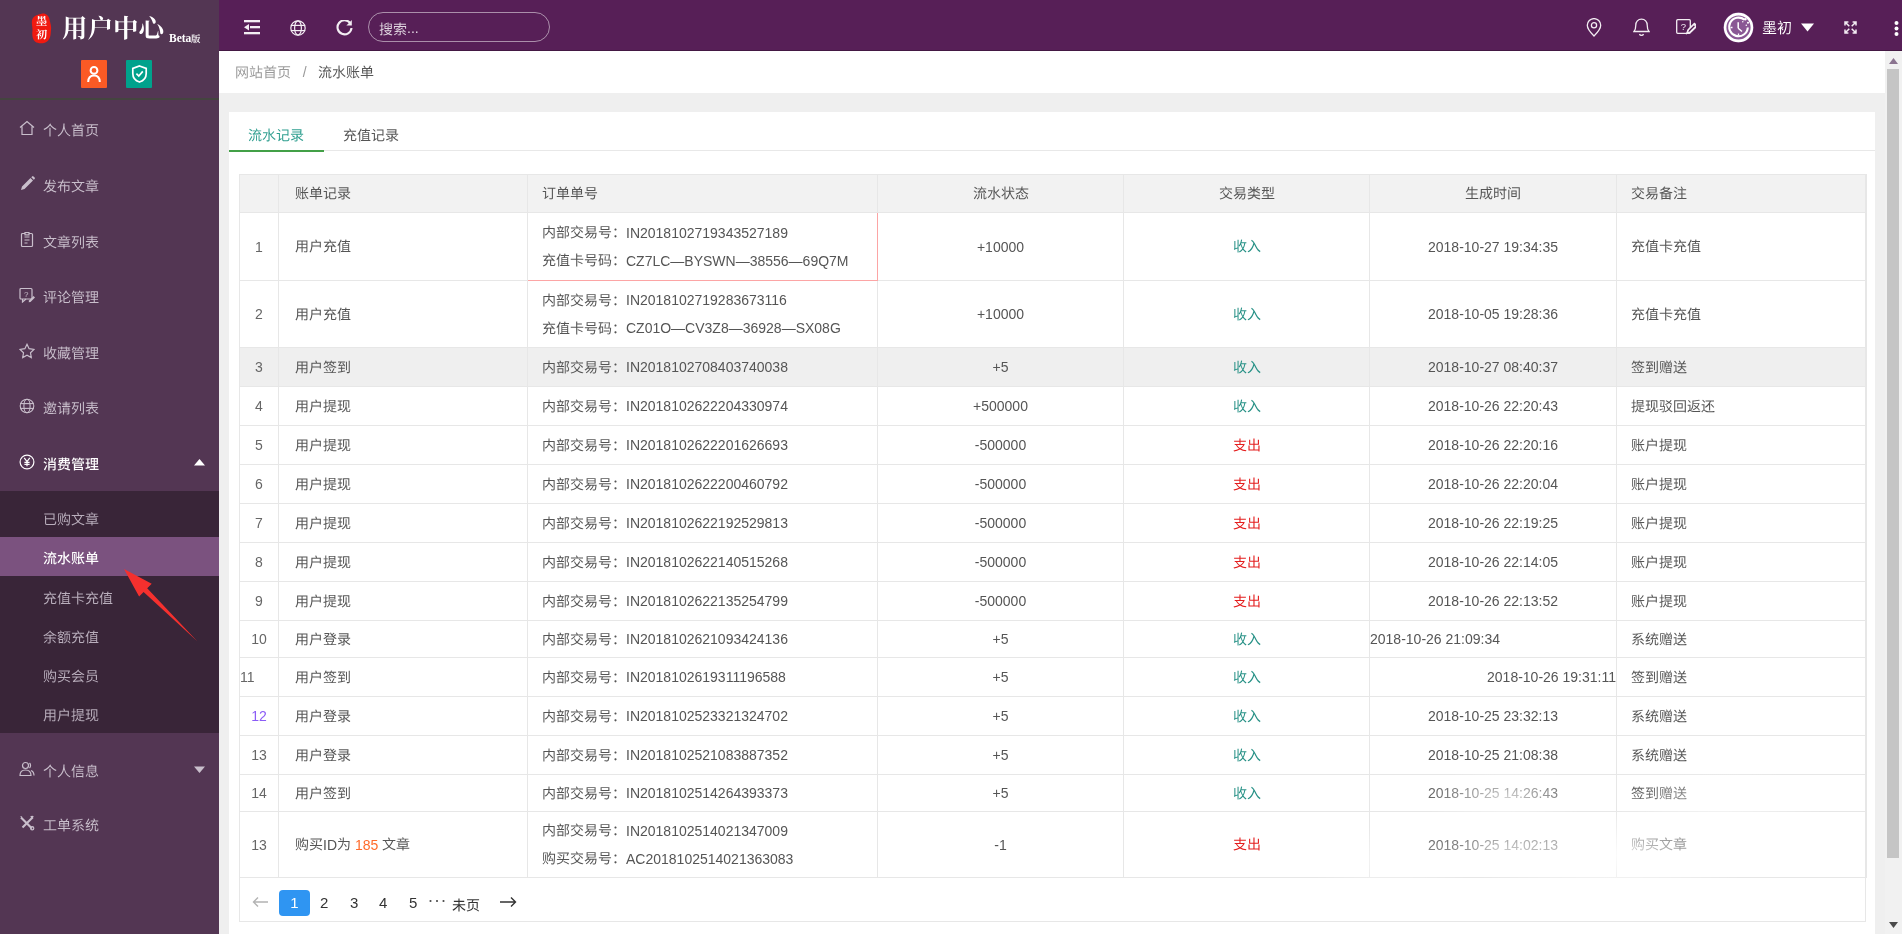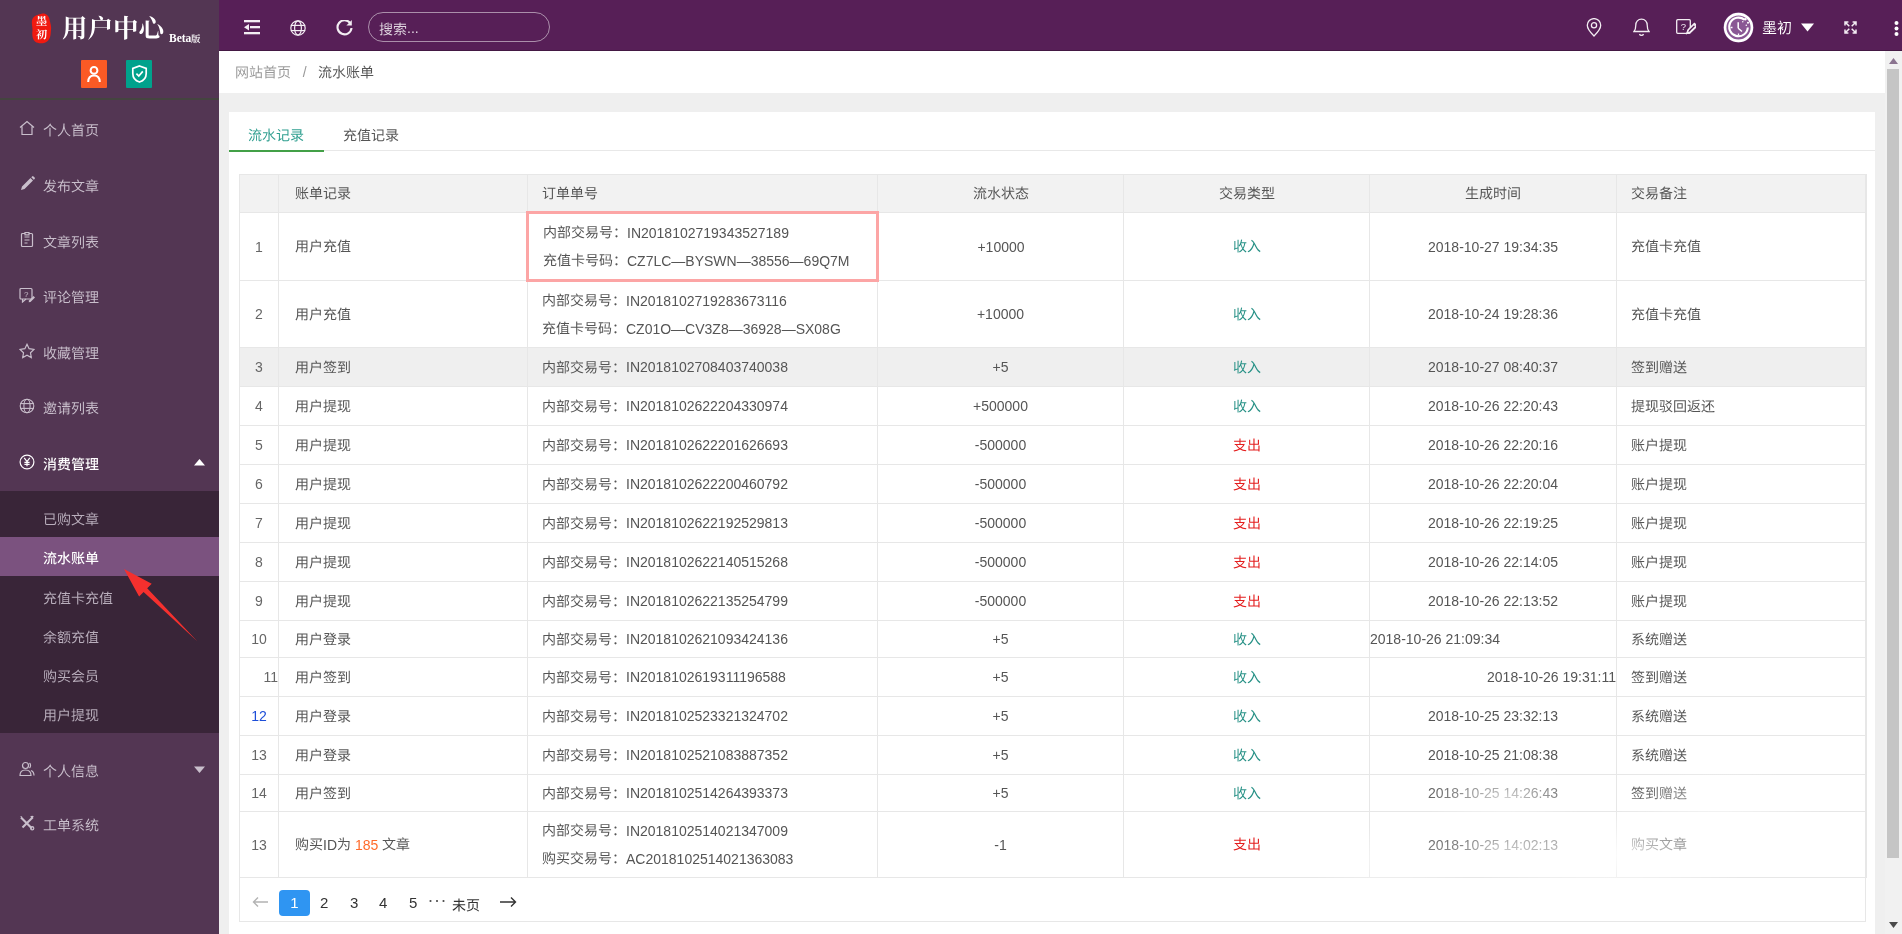--- a/index.html
+++ b/index.html
@@ -428,21 +428,21 @@
           </svg></td>
       </tr>
       <tr style="height:68px;">
         <td style="border:1px solid #e7e7e7;text-align:center;color:#666">1</td>
         <td style="border:1px solid #e7e7e7;padding-left:16px"><svg class="cj" style="width:56.0px;height:14px;color:#555;" viewBox="0 -880 4000 1000">
             <use href="#gr7528" x="0"></use>
             <use href="#gr6237" x="1000"></use>
             <use href="#gr5145" x="2000"></use>
             <use href="#gr503c" x="3000"></use>
           </svg></td>
-        <td style="border:3px solid #fca5a5;padding-left:14px">
+        <td style="border:1px solid #fca5a5;padding-left:14px">
           <div style="line-height:28px;white-space:nowrap"><svg class="cj" style="width:84.0px;height:14px;color:#555;" viewBox="0 -880 6000 1000">
               <use href="#gr5185" x="0"></use>
               <use href="#gr90e8" x="1000"></use>
               <use href="#gr4ea4" x="2000"></use>
               <use href="#gr6613" x="3000"></use>
               <use href="#gr53f7" x="4000"></use>
               <use href="#grff1a" x="5000"></use>
             </svg><span>IN2018102719343527189</span></div>
           <div style="line-height:28px;white-space:nowrap"><svg class="cj" style="width:84.0px;height:14px;color:#555;" viewBox="0 -880 6000 1000">
               <use href="#gr5145" x="0"></use>
@@ -491,21 +491,21 @@
               <use href="#gr53f7" x="3000"></use>
               <use href="#gr7801" x="4000"></use>
               <use href="#grff1a" x="5000"></use>
             </svg><span>CZ01O—CV3Z8—36928—SX08G</span></div>
         </td>
         <td style="border:1px solid #e7e7e7;text-align:center">+10000</td>
         <td style="border:1px solid #e7e7e7;text-align:center"><svg class="cj" style="width:28.0px;height:14px;color:#279186;" viewBox="0 -880 2000 1000">
             <use href="#gr6536" x="0"></use>
             <use href="#gr5165" x="1000"></use>
           </svg></td>
-        <td style="border:1px solid #e7e7e7;text-align:center">2018-10-24 19:28:36</td>
+        <td style="border:1px solid #e7e7e7;text-align:center">2018-10-05 19:28:36</td>
         <td style="border:1px solid #e7e7e7;padding-left:14px"><svg class="cj" style="width:70.0px;height:14px;color:#555;" viewBox="0 -880 5000 1000">
             <use href="#gr5145" x="0"></use>
             <use href="#gr503c" x="1000"></use>
             <use href="#gr5361" x="2000"></use>
             <use href="#gr5145" x="3000"></use>
             <use href="#gr503c" x="4000"></use>
           </svg></td>
       </tr>
       <tr style="height:39px;background:#efefef;">
         <td style="border:1px solid #e7e7e7;text-align:center;color:#666">3</td>
@@ -751,21 +751,21 @@
           </svg></td>
         <td style="border:1px solid #e7e7e7;text-align:left">2018-10-26 21:09:34</td>
         <td style="border:1px solid #e7e7e7;padding-left:14px"><svg class="cj" style="width:56.0px;height:14px;color:#555;" viewBox="0 -880 4000 1000">
             <use href="#gr7cfb" x="0"></use>
             <use href="#gr7edf" x="1000"></use>
             <use href="#gr8d60" x="2000"></use>
             <use href="#gr9001" x="3000"></use>
           </svg></td>
       </tr>
       <tr style="height:39px;">
-        <td style="border:1px solid #e7e7e7;text-align:right;color:#666">11</td>
+        <td style="border:1px solid #e7e7e7;text-align:left;color:#666">11</td>
         <td style="border:1px solid #e7e7e7;padding-left:16px"><svg class="cj" style="width:56.0px;height:14px;color:#555;" viewBox="0 -880 4000 1000">
             <use href="#gr7528" x="0"></use>
             <use href="#gr6237" x="1000"></use>
             <use href="#gr7b7e" x="2000"></use>
             <use href="#gr5230" x="3000"></use>
           </svg></td>
         <td style="border:1px solid #e7e7e7;padding-left:14px">
           <div style="line-height:28px;white-space:nowrap"><svg class="cj" style="width:84.0px;height:14px;color:#555;" viewBox="0 -880 6000 1000">
               <use href="#gr5185" x="0"></use>
               <use href="#gr90e8" x="1000"></use>
@@ -782,21 +782,21 @@
           </svg></td>
         <td style="border:1px solid #e7e7e7;text-align:right">2018-10-26 19:31:11</td>
         <td style="border:1px solid #e7e7e7;padding-left:14px"><svg class="cj" style="width:56.0px;height:14px;color:#555;" viewBox="0 -880 4000 1000">
             <use href="#gr7b7e" x="0"></use>
             <use href="#gr5230" x="1000"></use>
             <use href="#gr8d60" x="2000"></use>
             <use href="#gr9001" x="3000"></use>
           </svg></td>
       </tr>
       <tr style="height:39px;">
-        <td style="border:1px solid #e7e7e7;text-align:center;color:#1d4ed8">12</td>
+        <td style="border:1px solid #e7e7e7;text-align:center;color:#8b5cf6">12</td>
         <td style="border:1px solid #e7e7e7;padding-left:16px"><svg class="cj" style="width:56.0px;height:14px;color:#555;" viewBox="0 -880 4000 1000">
             <use href="#gr7528" x="0"></use>
             <use href="#gr6237" x="1000"></use>
             <use href="#gr767b" x="2000"></use>
             <use href="#gr5f55" x="3000"></use>
           </svg></td>
         <td style="border:1px solid #e7e7e7;padding-left:14px">
           <div style="line-height:28px;white-space:nowrap"><svg class="cj" style="width:84.0px;height:14px;color:#555;" viewBox="0 -880 6000 1000">
               <use href="#gr5185" x="0"></use>
               <use href="#gr90e8" x="1000"></use>

